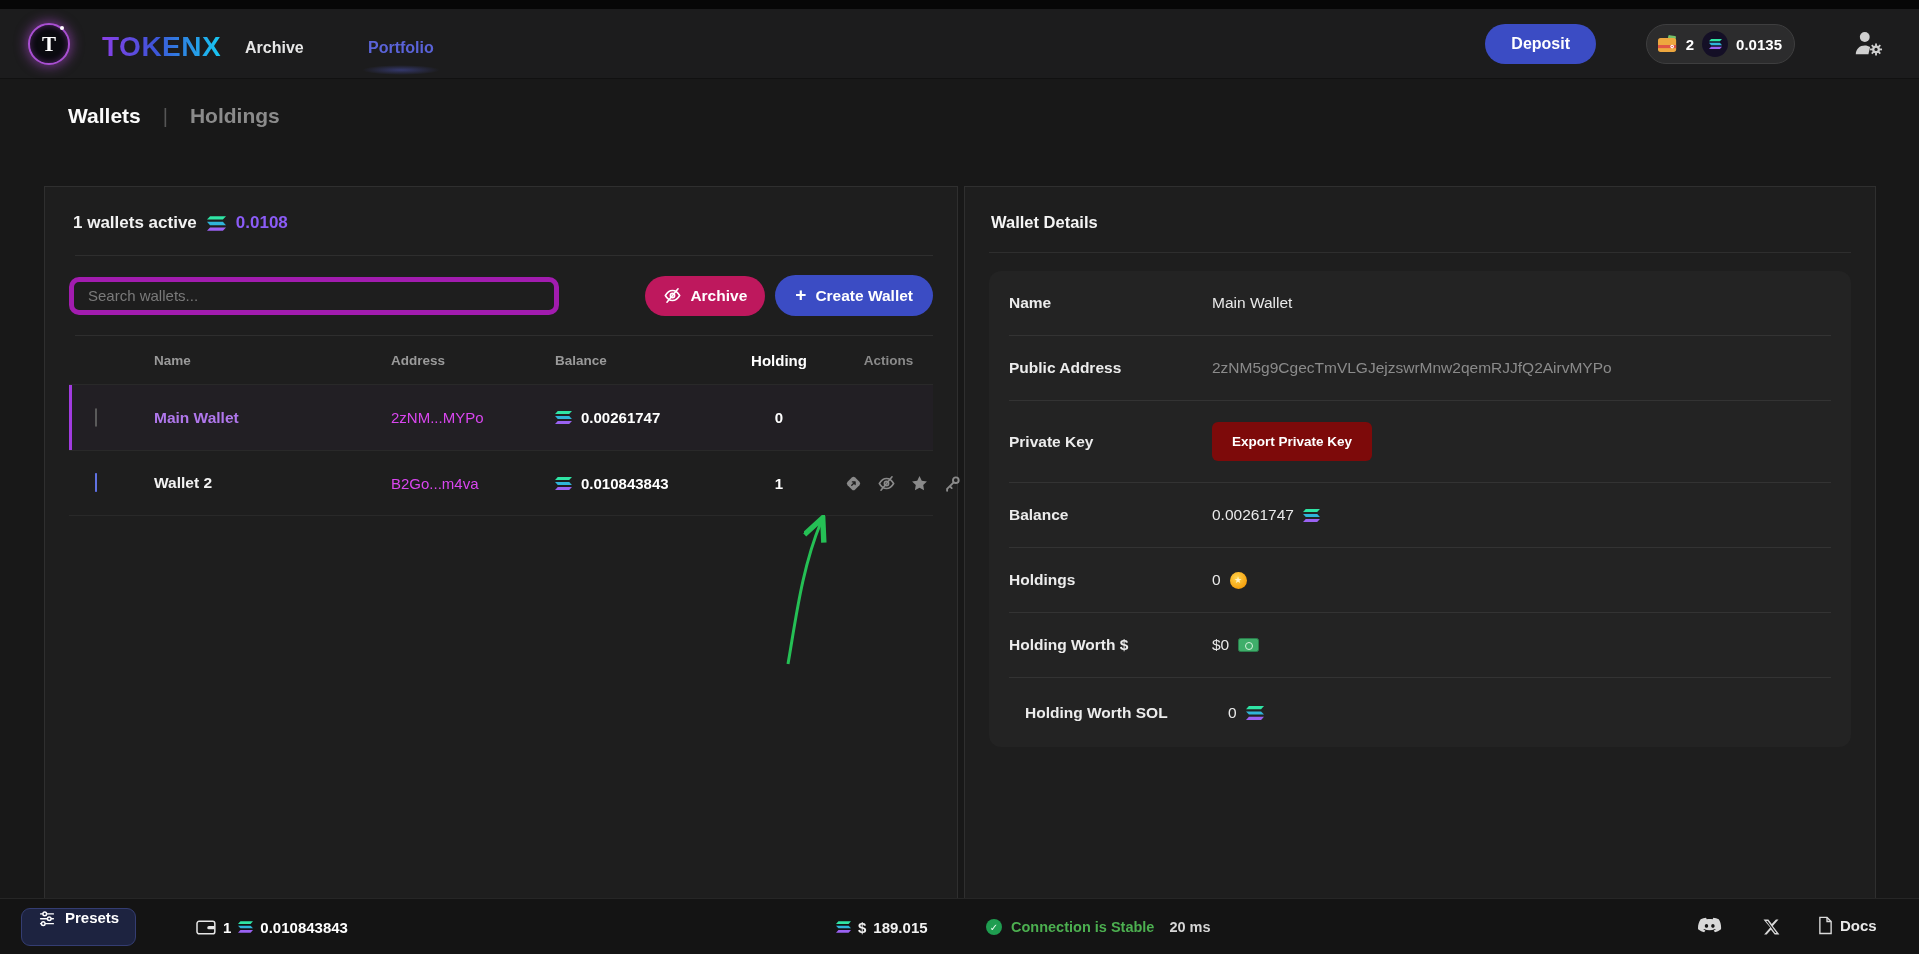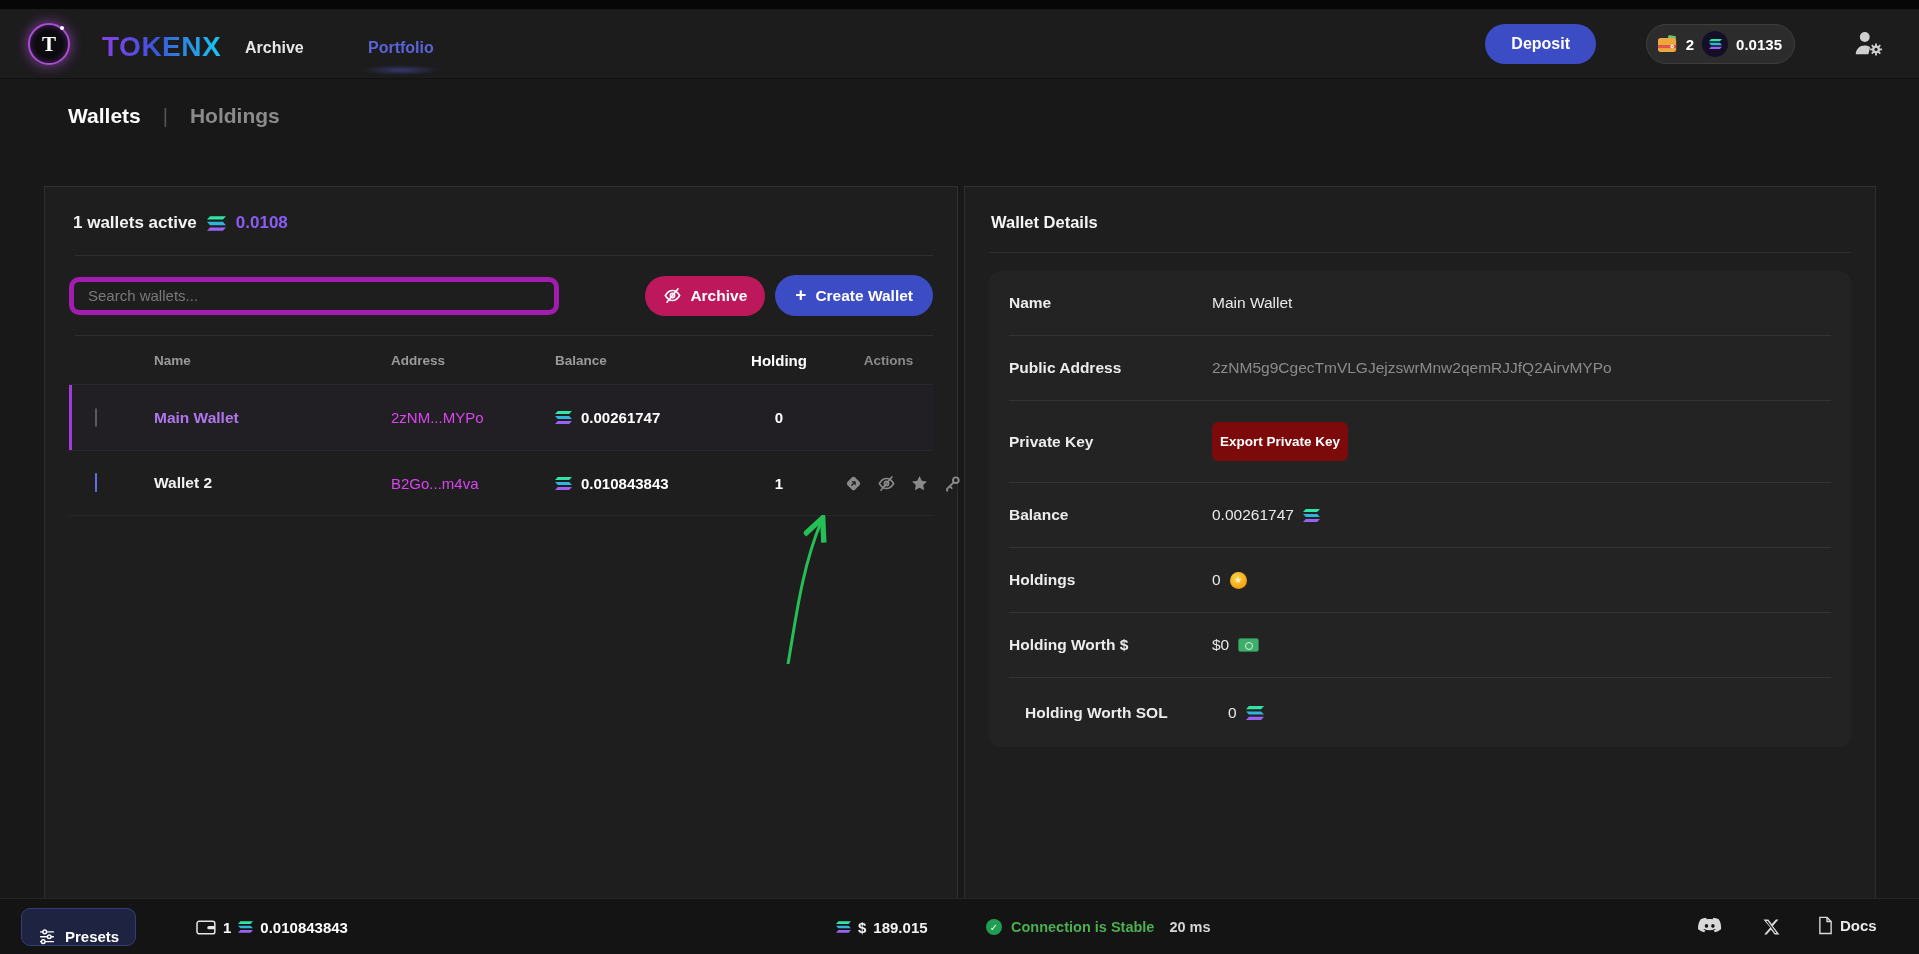--- a/index.html
+++ b/index.html
@@ -105,32 +105,32 @@
   .dp-div { margin-top:20px; }
   .dp-card { margin-top:18px; background:#232323; border-radius:12px; padding:0 20px; }
   .dp-row { display:grid; grid-template-columns:203px 1fr; align-items:center; padding:21px 0; border-bottom:1px solid #333; min-height:65px; }
   .dp-row:last-child { border-bottom:none;margin-left:16px; }
   .dp-label { font-size:15.5px; font-weight:600; color:#ececec; }
   .wrap-label { display:inline-block; max-width:148px; line-height:1.75; }
   .dp-value { font-size:15.5px; color:#e9e9e9; display:flex; align-items:center; gap:9px; }
   .dp-value.muted { color:#8b8b8b; }
   .export-btn {
     background:#7d0a0a; border:none; border-radius:6px; color:#fff; font-size:13.5px; font-weight:bold;
-    font-family:inherit; padding:12px 8px; cursor:pointer;
+    font-family:inherit; padding:12px 20px; cursor:pointer;
   }
   .coin-icon { width:17px; height:17px; border-radius:50%; background:radial-gradient(circle at 40% 35%, #ffd34d, #f59e0b 75%); display:inline-flex; align-items:center; justify-content:center; font-size:9px; color:#fff3c9; }
   .money-icon { width:21px; height:14px; background:#3fae6a; border:1.5px solid #2a7d4b; border-radius:2.5px; position:relative; display:inline-block; }
   .money-icon::after { content:""; position:absolute; left:6px; top:2.5px; width:6px; height:6px; border-radius:50%; border:1.5px solid #d6f2dd; }
 
   
   #statusbar { position:absolute; left:0; right:0; bottom:0; height:56px; background:#141414; border-top:1px solid #262626; }
   .presets-btn {
     position:absolute; left:21px; top:9px; height:38px; padding:0 16px; border-radius:9px;
     background:#1d2340; border:1px solid #343d72; color:#fff; font-size:15px; font-weight:600; font-family:inherit;
-    display:flex; align-items:flex-end; gap:9px; cursor:pointer;
+    display:flex; align-items:flex-start; gap:9px; cursor:pointer;
   }
   .sb-group { position:absolute; top:0; height:56px; display:flex; align-items:center; gap:7px; }
   .sb-wallets { left:196px; }
   .sb-wallets .n { font-size:15px; font-weight:bold; color:#fff; }
   .sb-price { left:836px; }
   .sb-price .t { font-size:15px; font-weight:bold; color:#f2f2f2; }
   .sb-conn { left:986px; gap:9px; }
   .conn-dot { width:16px; height:16px; border-radius:50%; background:#1f9d50; color:#eafff2; font-size:10px; display:inline-flex; align-items:center; justify-content:center; }
   .conn-text { font-size:14.5px; font-weight:600; color:#4caf50; }
   .conn-lat { font-size:14.5px; font-weight:bold; color:#d6d6d6; margin-left:6px; }

